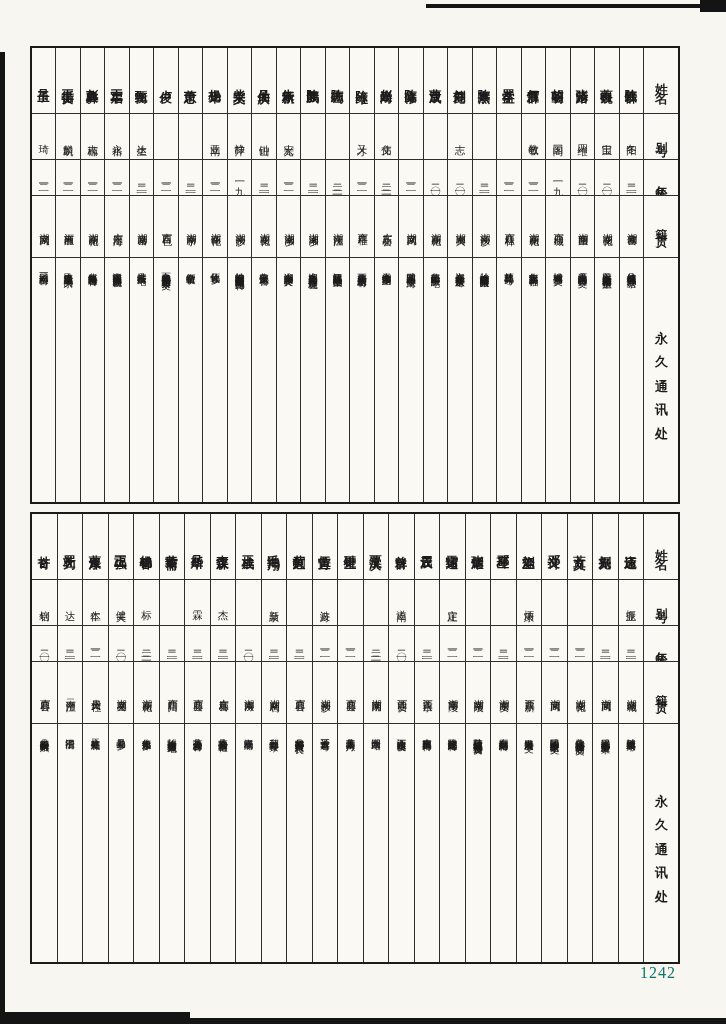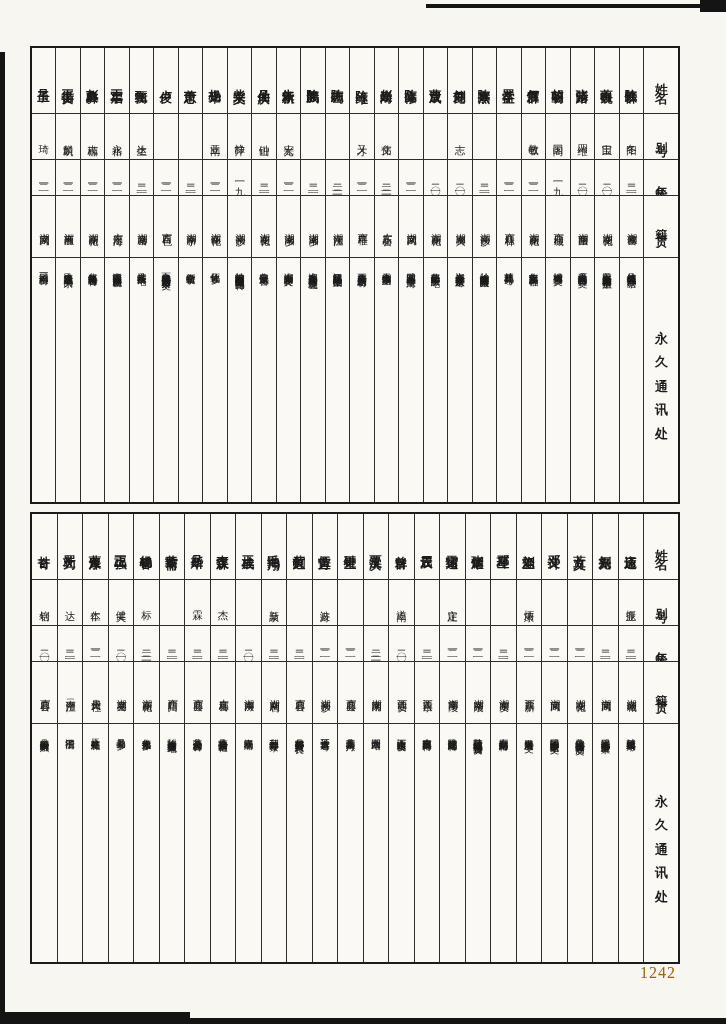--- a/index.html
+++ b/index.html
@@ -51,21 +51,21 @@
   .hcell .vtext{font-weight:bold;}
   .hcell.name .vtext{font-size:13px;letter-spacing:8px;}
   .hcell.alias .vtext{font-size:12px;letter-spacing:5px;}
   .hcell.age .vtext{font-size:12px;letter-spacing:3px;}
   .hcell.native .vtext{font-size:12px;letter-spacing:8px;}
   .hcell.address{align-items:center;padding-top:0;}
   .hcell.address .vtext{font-size:13px;letter-spacing:24px;}
 
   .page-number{
     position:absolute;left:640px;top:964px;
-    font-family:"Liberation Serif",serif;font-size:16px;color:#a16207;
+    font-family:"Liberation Serif",serif;font-size:16px;color:#0f766e;
     letter-spacing:1px;
   }
 </style>
 </head>
 <body>
 
 <div class="sheet">
   <div class="edge edge-left"></div>
   <div class="edge edge-bottom"></div>
   <div class="edge edge-bottom-thick"></div>

